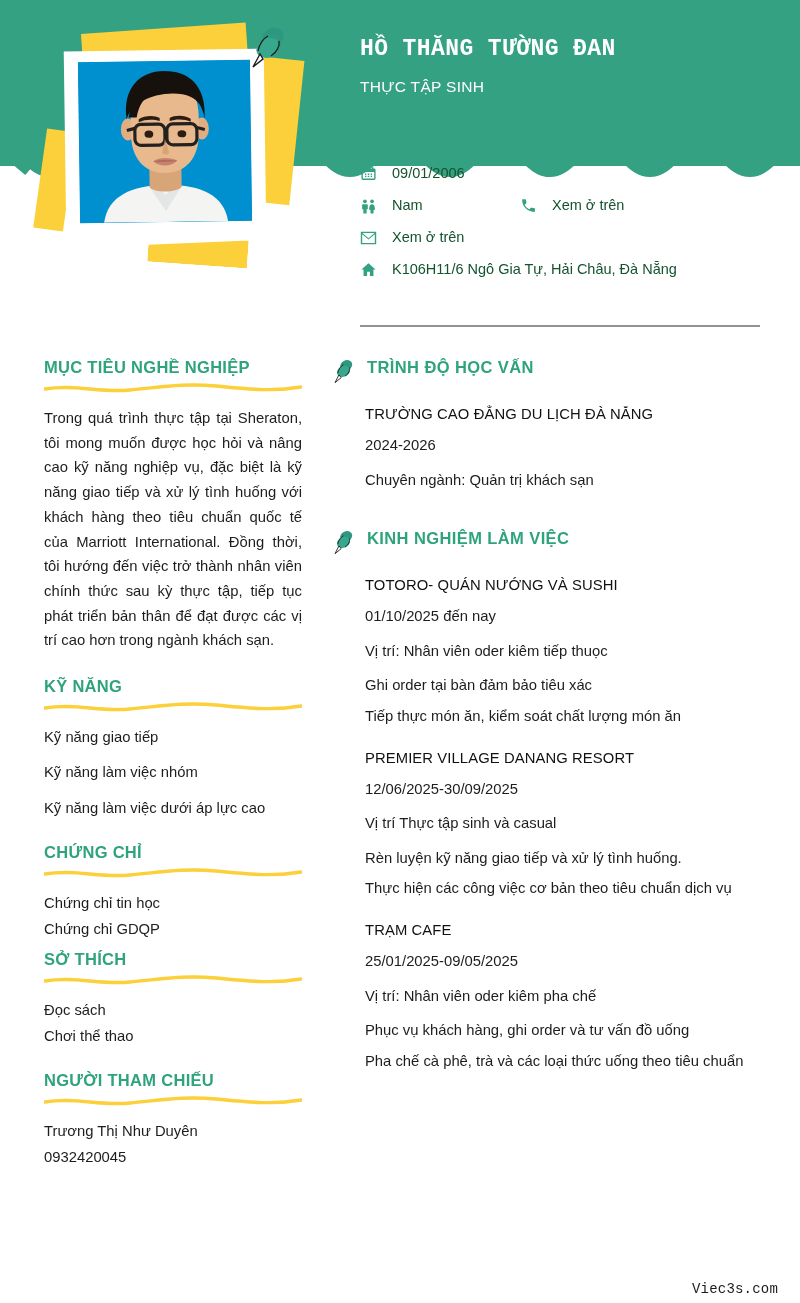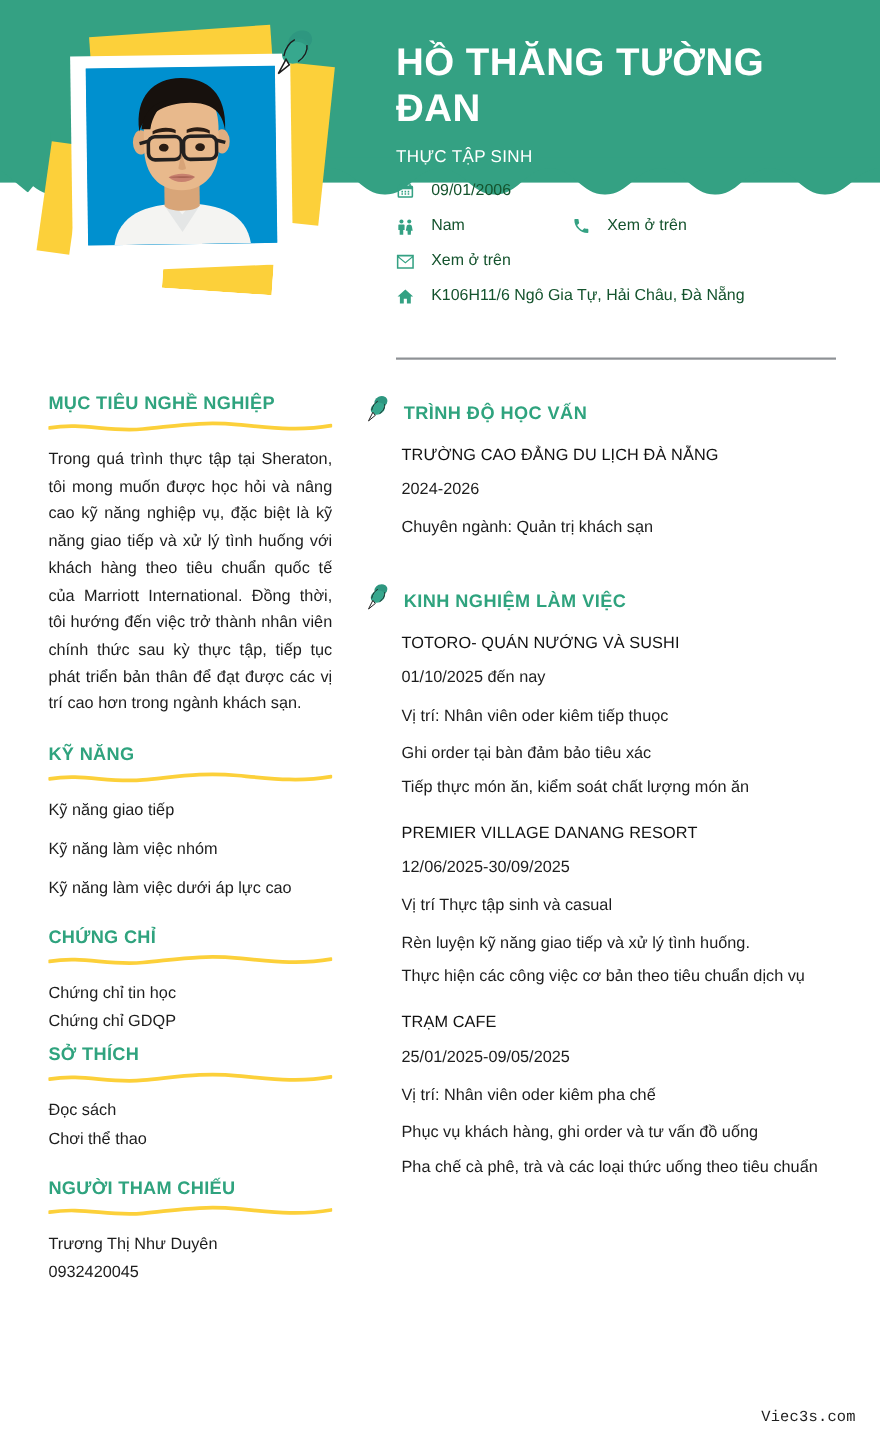--- a/index.html
+++ b/index.html
@@ -61,22 +61,22 @@
   }
   .photo-inner{
     position:absolute; left:14px; top:11px; width:172px; height:161px;
     overflow:hidden;
     background:#0090cf;
   }
   .pin-photo{ position:absolute; left:246px; top:24px; width:46px; height:50px; }
 
   .hdr-text{ position:absolute; left:360px; top:36px; width:420px; }
   .hdr-name{
-    font-size:35px; font-weight:bold; color:#ffffff;
-    letter-spacing:0.4px; line-height:1.2;
+    font-size:23px; font-weight:bold; color:#ffffff;
+    letter-spacing:0.4px; line-height:1.2;font-family:Liberation Mono, monospace;
   }
   .hdr-role{
     margin-top:14px; font-size:15.5px; color:#ffffff;
     letter-spacing:0.3px; font-weight:400;
   }
 
   
   .contact{
     position:absolute; left:360px; top:163px; width:400px;
   }
@@ -105,21 +105,21 @@
   .wave-line{ display:block; margin-top:5px; width:258px; height:12px; }
   .left-body{ margin-top:12px; }
   .objective{
     font-size:14.8px; line-height:1.67; text-align:justify; color:#1d1d1d;
   }
   .bul{ font-size:14.8px; line-height:1.72; color:#1d1d1d; }
   .bul.spaced{ margin-bottom:10px; }
 
   
   .right{ position:absolute; left:330px; top:358px; width:440px; }
-  .r-sec-head{ display:flex; align-items:flex-end; gap:9px; }
+  .r-sec-head{ display:flex; align-items:flex-start; gap:9px; }
   .r-pin{ width:28px; height:28px; flex:0 0 28px; }
   .r-sec-title{
     font-size:16.5px; font-weight:bold; color:#2fa37e; letter-spacing:0.4px;
     text-transform:uppercase;
   }
   .r-block{ margin-left:35px; margin-top:20px; }
   .r-org{ font-size:14.8px; font-weight:normal; color:#111111; letter-spacing:0.1px; }
   .r-line{ font-size:14.8px; color:#1d1d1d; margin-top:13px; line-height:1.46; }
   .r-line.tight{ margin-top:9px; }
 

